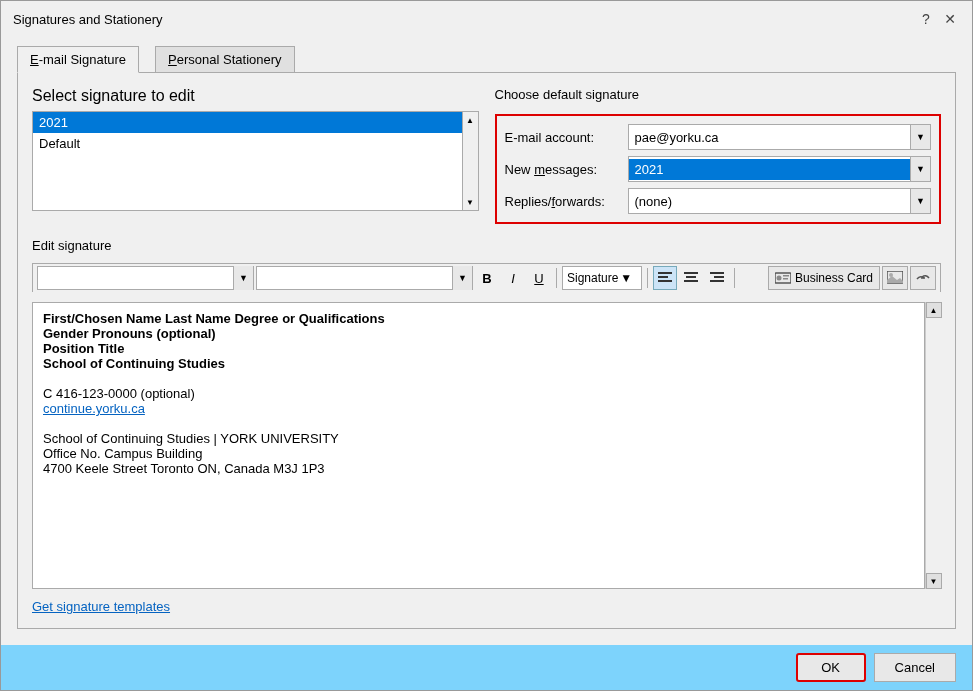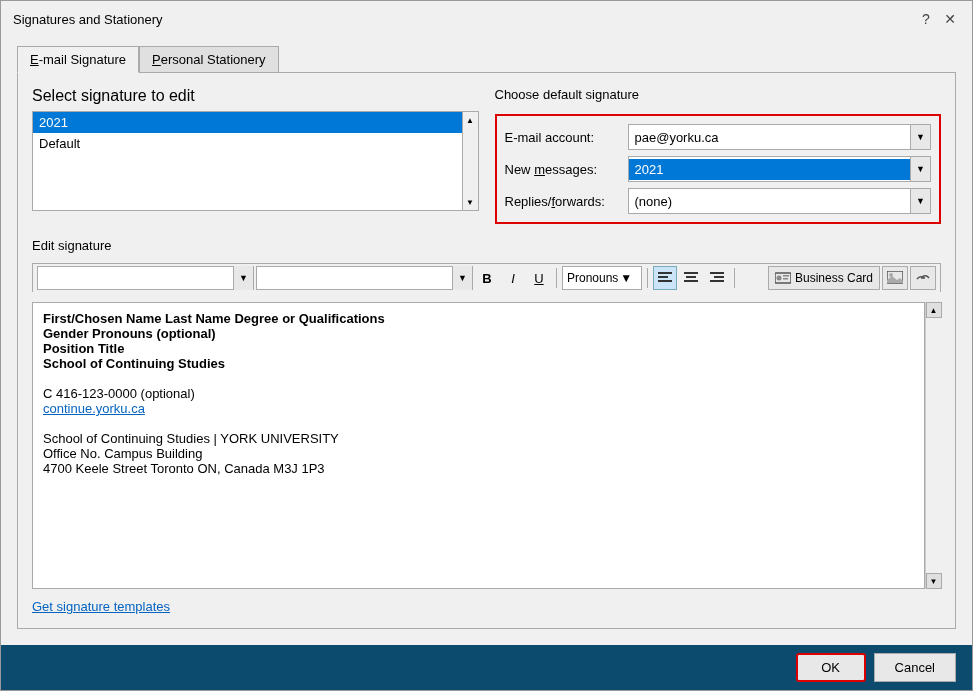--- a/index.html
+++ b/index.html
@@ -52,21 +52,21 @@
     }
     .dialog-content {
       padding: 8px 16px 16px 16px;
       flex: 1;
       display: flex;
       flex-direction: column;
     }
     
     .tabs {
       display: flex;
-      gap: 0;
+      gap: 16px;
       margin-bottom: 0;
     }
     .tab {
       padding: 5px 12px;
       border: 1px solid #aaa;
       background: #e0e0e0;
       cursor: pointer;
       font-size: 13px;
       position: relative;
       top: 1px;
@@ -312,21 +312,21 @@
       cursor: pointer;
       font-size: 13px;
       margin-top: 4px;
     }
     
     .dialog-footer {
       display: flex;
       justify-content: flex-end;
       gap: 8px;
       padding: 8px 16px;
-      background: #0c4a6e;
+      background: #7dd3fc;
     }
     .footer-btn {
       padding: 5px 20px;
       border: 1px solid #aaa;
       background: #e8e8e8;
       cursor: pointer;
       font-size: 13px;
       min-width: 70px;
     }
     .footer-btn.ok-btn {
@@ -443,21 +443,21 @@
         </div>
         <div class="dropdown-wrapper" style="width:40px;height:24px;">
           <span class="dropdown-value" style="font-size:12px;"></span>
           <div class="dropdown-arrow">▼</div>
         </div>
         <button class="toolbar-btn bold">B</button>
         <button class="toolbar-btn italic">I</button>
         <button class="toolbar-btn underline">U</button>
         <div class="toolbar-separator"></div>
         <div class="color-btn">
-          <span>Pronouns</span>
+          <span>Signature</span>
           <span>▼</span>
         </div>
         <div class="toolbar-separator"></div>
         <button class="align-btn active">
           <svg width="14" height="12">
             <rect x="0" y="0" width="14" height="2" fill="#333"></rect>
             <rect x="0" y="4" width="10" height="2" fill="#333"></rect>
             <rect x="0" y="8" width="14" height="2" fill="#333"></rect>
           </svg>
         </button>

